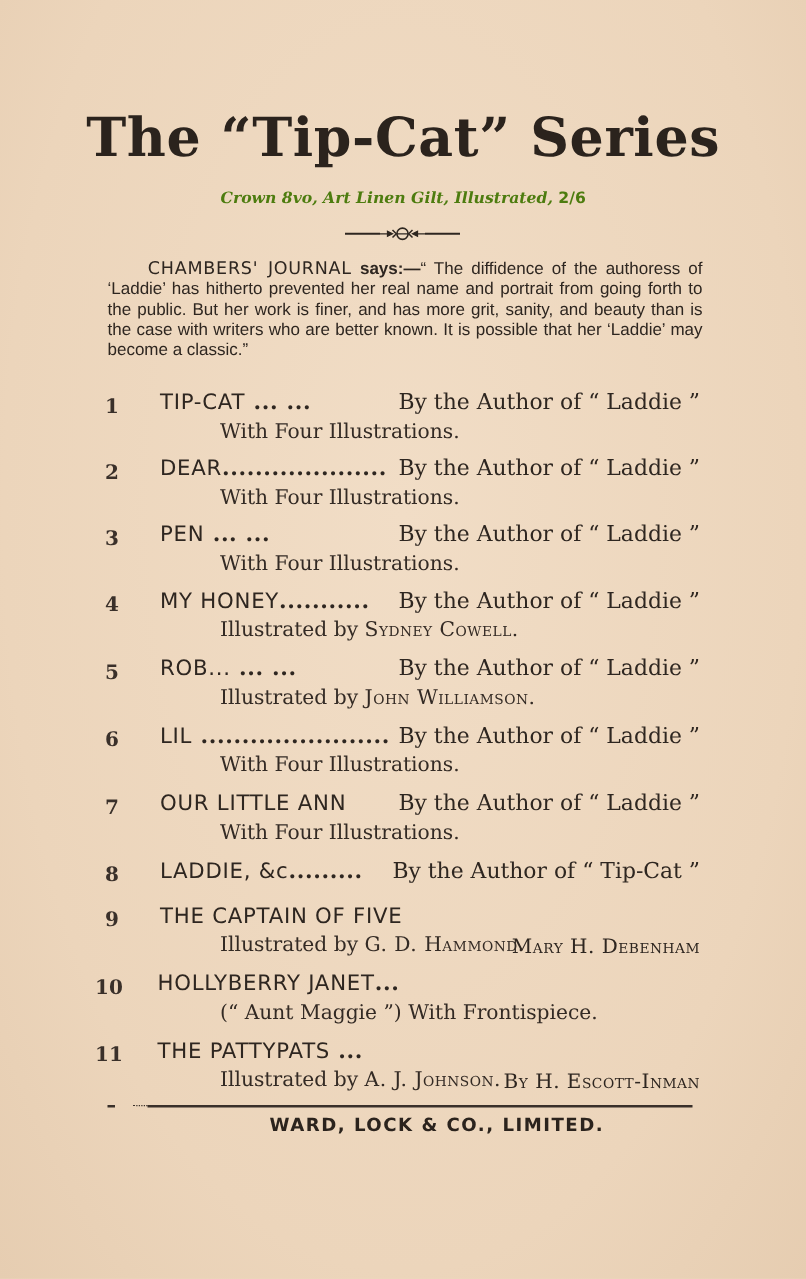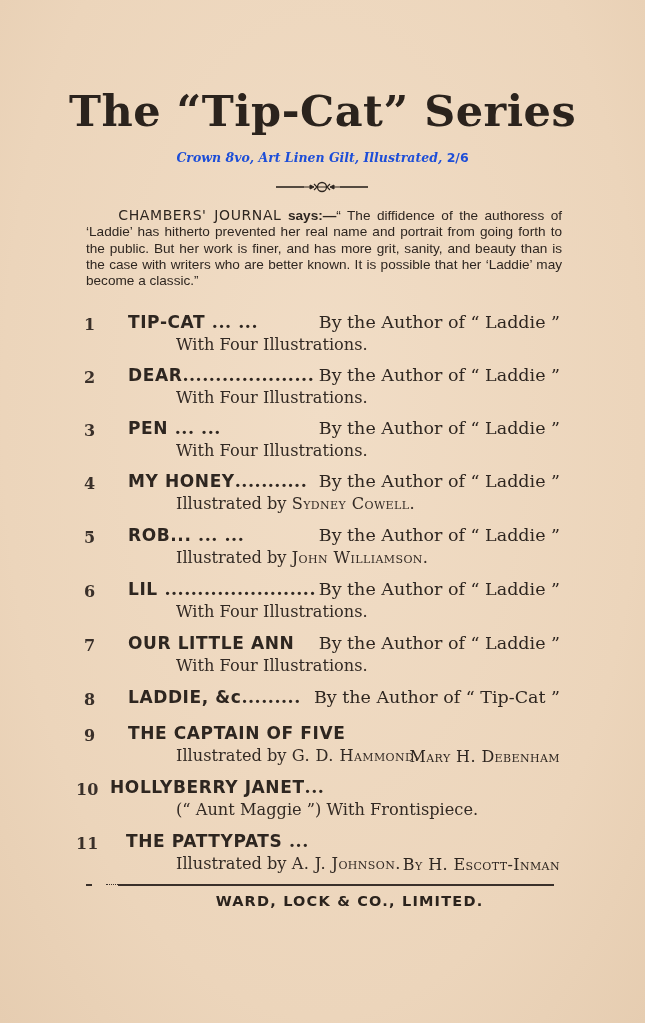--- a/index.html
+++ b/index.html
@@ -13,21 +13,21 @@
     }
     .page { position: absolute; left: 0; top: 0; width: 645px; height: 1023px; }
     .title {
       position: absolute; left: 0; width: 645px; top: 86px; text-align: center;
       font-family: "DejaVu Serif", serif; font-weight: bold; font-size: 43px;
       letter-spacing: 0.5px; color: #2b231d;
     }
     .subtitle {
       position: absolute; left: 0; width: 645px; top: 150px; text-align: center;
       font-family: "DejaVu Serif", serif; font-style: italic; font-weight: bold; font-size: 12.5px;
-      color: #1d4ed8;
+      color: #4d7c0f;
     }
     .subtitle .price { font-family: "DejaVu Sans", sans-serif; font-style: normal; }
     .ornament { position: absolute; left: 274px; top: 180px; width: 96px; height: 14px; }
     .quote {
       position: absolute; left: 86px; top: 207px; width: 476px;
       font-family: "Liberation Sans", "DejaVu Sans", sans-serif; font-size: 13.6px; line-height: 16.3px;
       text-align: justify; color: #2e2620;
     }
     .quote .src { font-family: "DejaVu Sans", sans-serif; font-weight: normal; font-size: 14px; letter-spacing: 0.6px; }
     .quote .says { font-weight: bold; }
@@ -35,21 +35,21 @@
     .item { position: absolute; left: 0; width: 480px; }
     .num {
       position: absolute; left: 0; width: 22px; font-family: "DejaVu Serif", serif;
       font-size: 16px; font-weight: bold; color: #3a302a;
     }
     .line1 {
       position: absolute; left: 44px; right: 4px; white-space: nowrap;
       font-size: 17.5px; font-family: "DejaVu Serif", serif;
     }
     .t {
-      font-family: "DejaVu Sans", sans-serif; font-weight: bold; letter-spacing: 0.6px; font-size: 17px;
+      font-family: "DejaVu Sans", sans-serif; font-weight: normal; letter-spacing: 0.6px; font-size: 17px;
     }
     .lead { font-weight: bold; letter-spacing: 0.5px; }
     .by { position: absolute; right: 0; top: 0; font-family: "DejaVu Serif", serif; }
     .sc { font-variant: small-caps; letter-spacing: 0.4px; margin-top: 24px; }
     .line2 {
       position: absolute; left: 92px; white-space: nowrap;
       font-size: 16.2px; font-family: "DejaVu Serif", serif; color: #332a24;
     }
     .rule-dash { position: absolute; left: 86px; top: 884px; width: 6px; height: 2px; background: #3a302a; }
     .rule-dots { position: absolute; left: 106px; top: 884px; width: 12px; height: 1px; border-top: 1px dotted #3a302a; }
@@ -175,21 +175,21 @@
         <span class="by sc" style="font-size:16px">Mary H. Debenham</span>
       </div>
       <div class="line2" style="top:23px">
         <span>Illustrated by</span>
         <span class="sc">G. D. Hammond.</span>
       </div>
     </div>
 
     <div class="item" style="top:465px">
       <span class="num" style="top:3px; left:-8px">10</span>
-      <div class="line1" style="top:0px; left:26px">
+      <div class="line1" style="top:0px; left:42px">
         <span class="t">HOLLYBERRY JANET</span><span class="lead">...</span>
       </div>
       <div class="line2" style="top:23px">(“ Aunt Maggie ”)   With Frontispiece.</div>
     </div>
 
     <div class="item" style="top:519px">
       <span class="num" style="top:3px; left:-8px">11</span>
       <div class="line1" style="top:0px; left:42px">
         <span class="t">THE PATTYPATS</span><span class="lead">   ...</span>
         <span class="by sc" style="font-size:16px">By H. Escott-Inman</span>

